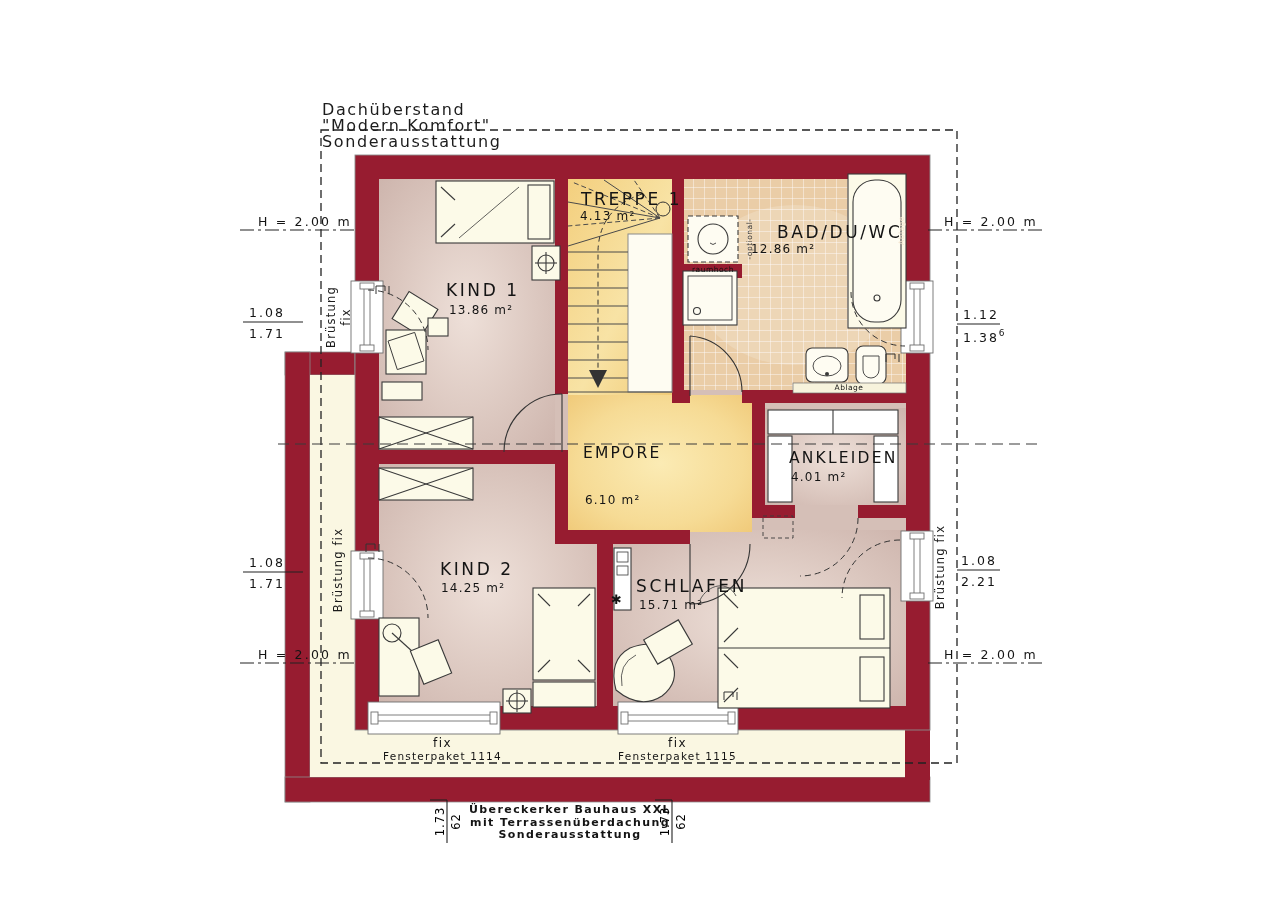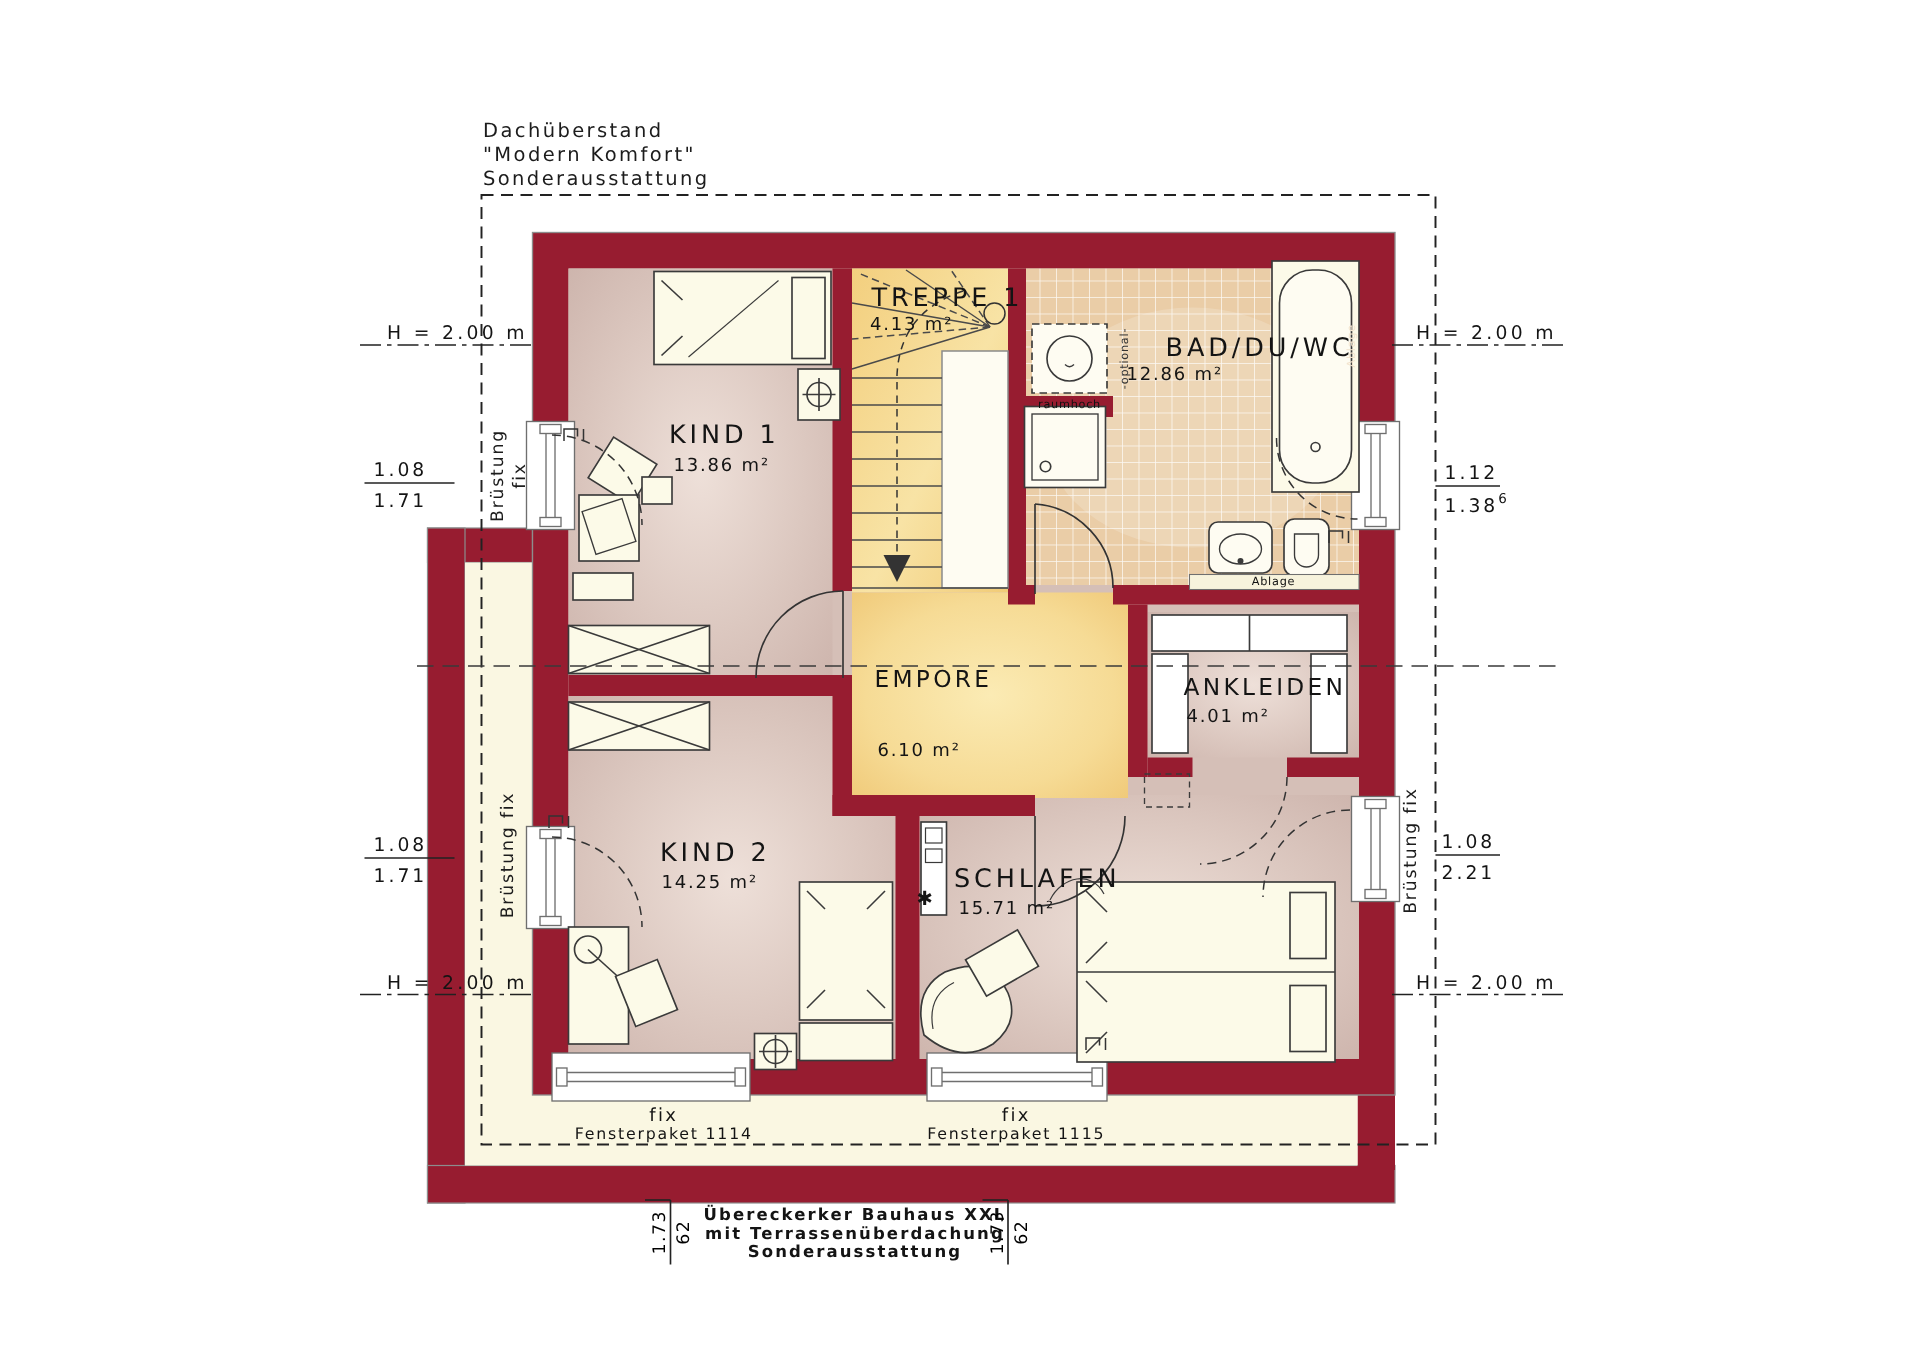--- a/index.html
+++ b/index.html
@@ -1,20 +1,20 @@
 <!DOCTYPE html>
 <html><head>
 <meta charset="utf-8">
 <style>
   html,body{margin:0;padding:0;background:#ffffff;}
   body{font-family:"DejaVu Sans", sans-serif;}
   .stage{position:relative;width:1280px;height:906px;background:#fff;overflow:hidden;}
   .stage svg{position:absolute;left:0;top:0;}
   .lbl{position:absolute;color:#141414;white-space:nowrap;}
-  .note{font-size:13px;letter-spacing:1.6px;line-height:16px;color:#1c1c1c;}
+  .note{font-size:16px;letter-spacing:1.6px;line-height:16px;color:#1c1c1c;margin-top:22px;}
   .room-name{font-size:17px;letter-spacing:2.6px;}
   .room-name.sm{font-size:15.5px;letter-spacing:2.2px;}
   .room-area{font-size:12px;letter-spacing:1.2px;}
   .dim{font-size:12.5px;letter-spacing:2.2px;}
   .frac{font-size:12.5px;letter-spacing:2px;}
   .sup{font-size:9px;vertical-align:6px;letter-spacing:0;}
   .vrot{position:absolute;display:flex;align-items:center;justify-content:center;transform:rotate(-90deg);}
   .sill{font-size:11.5px;letter-spacing:1.2px;color:#1c1c1c;}
   .sill2{line-height:15px;white-space:normal;text-align:center;}
   .tiny{font-size:7.5px;letter-spacing:0.5px;}

